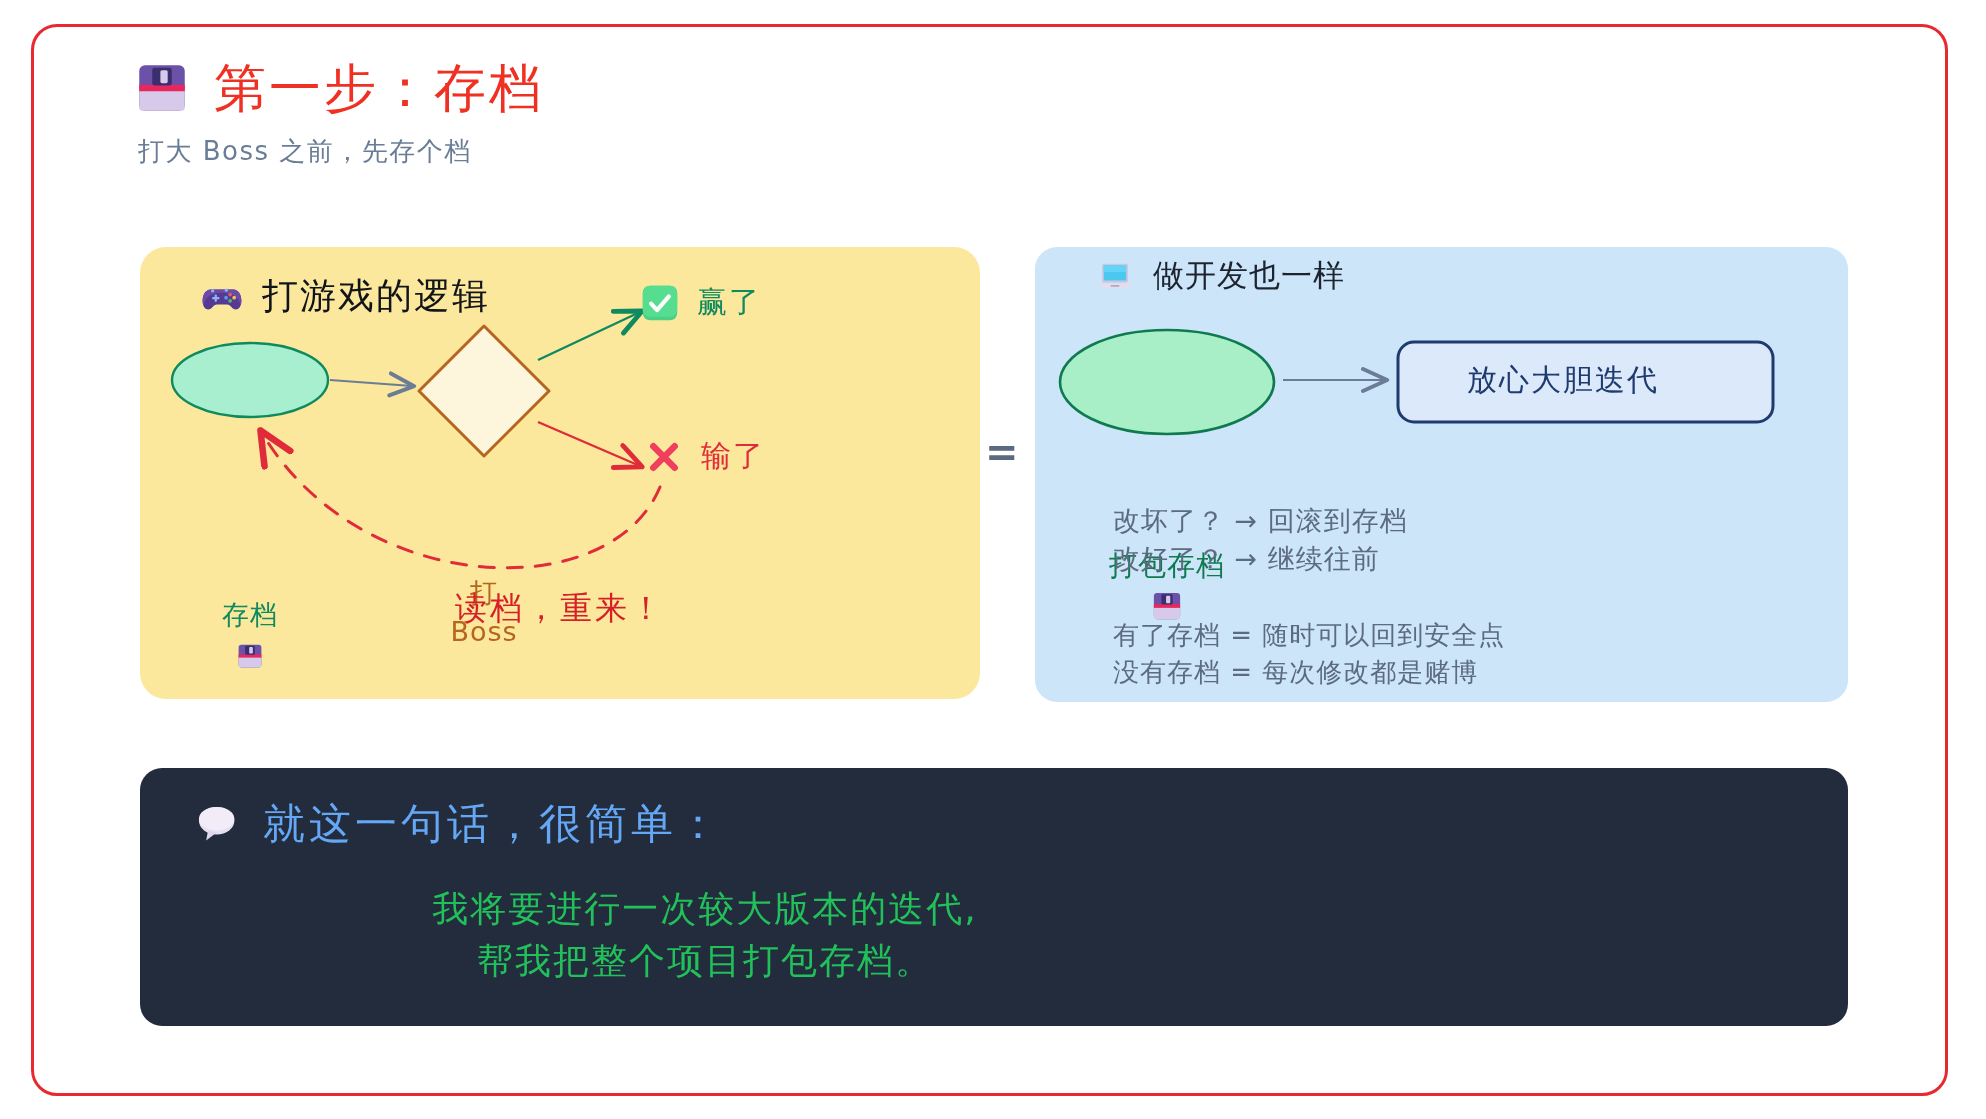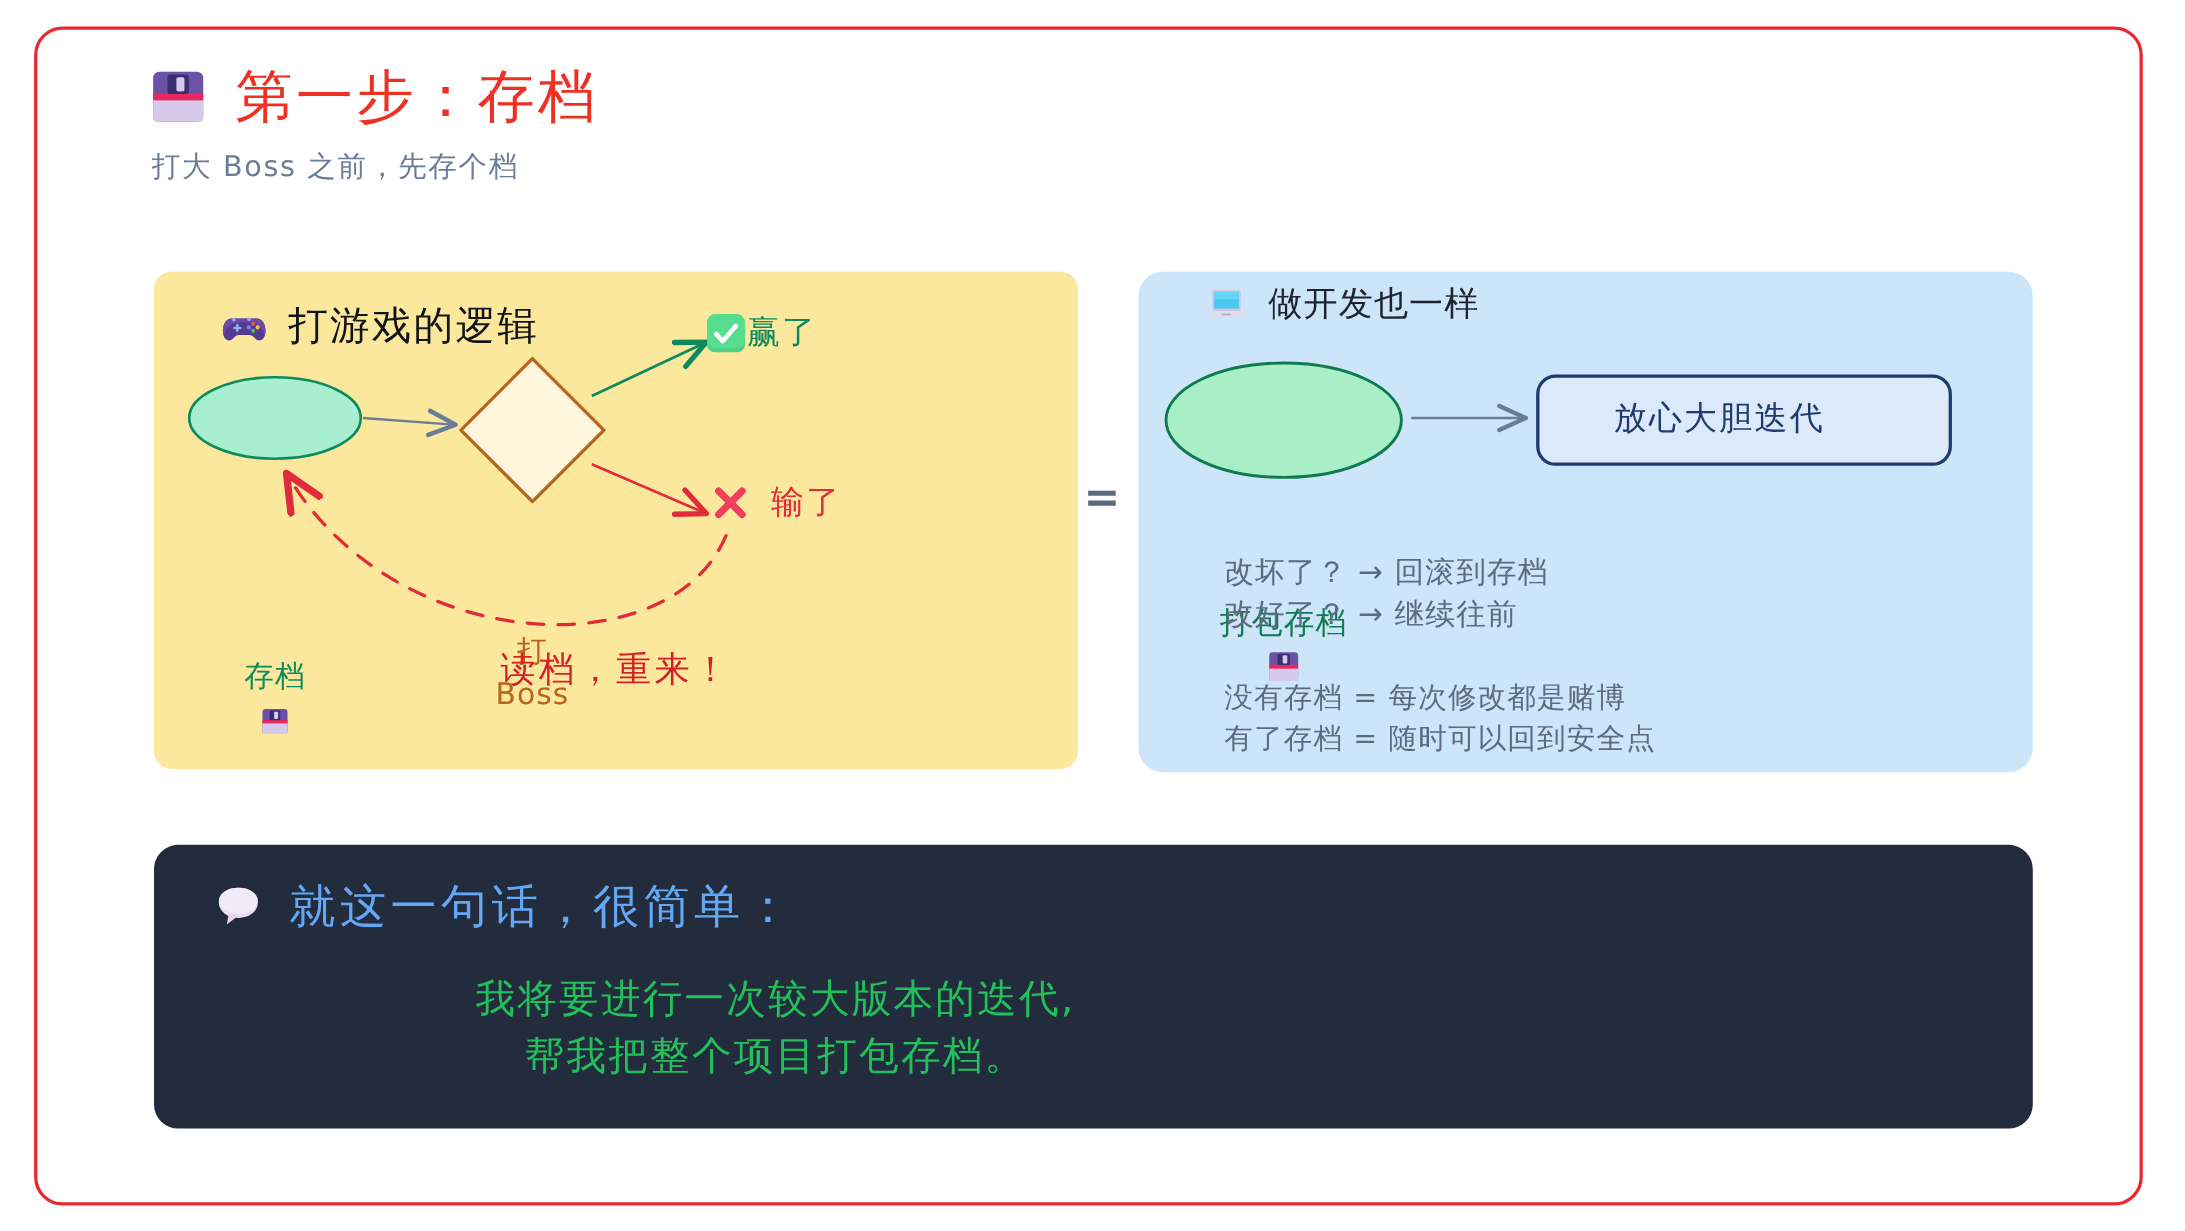--- a/index.html
+++ b/index.html
@@ -66,21 +66,21 @@
   }
 
   
   .panel-yellow {
     position: absolute;
     left: 140px;
     top: 247px;
     width: 840px;
     height: 452px;
     background: #fbe89c;
-    border-radius: 16px;
+    border-radius: 26px;
   }
   .panel-blue {
     position: absolute;
     left: 1035px;
     top: 247px;
     width: 813px;
     height: 455px;
     background: #cce5f9;
     border-radius: 22px;
   }
@@ -253,21 +253,21 @@
         <rect x="20" y="7" width="24" height="22" rx="3" fill="#3b2e6e"></rect>
         <rect x="30" y="10" width="9" height="16" rx="2" fill="#d6c9ea"></rect>
       </svg>
     </div>
 
     <div style="position:absolute;left:279px;top:326px;width:130px;text-align:center;color:#b5651d;font-size:27px;line-height:1.45;letter-spacing:1px;">
       <div>打</div>
       <div>Boss</div>
     </div>
 
-    <div style="position:absolute;left:501px;top:35px;display:flex;align-items:center;white-space:nowrap;">
+    <div style="position:absolute;left:501px;top:35px;display:flex;align-items:center;gap:18px;white-space:nowrap;">
       <svg width="38" height="38" viewBox="0 0 64 64">
         <rect x="3" y="3" width="58" height="58" rx="12" fill="#4cd184"></rect>
         <rect x="3" y="3" width="58" height="52" rx="12" fill="#56dd90"></rect>
         <path d="M17 33 L27 44 L47 21" fill="none" stroke="#ffffff" stroke-width="7" stroke-linecap="round" stroke-linejoin="round"></path>
       </svg>
       <span style="font-size:30px;color:#0f8a5f;letter-spacing:2px;">赢了</span>
     </div>
 
     <div style="position:absolute;left:505px;top:189px;display:flex;align-items:center;gap:18px;white-space:nowrap;">
       <svg width="38" height="38" viewBox="0 0 64 64">
@@ -318,22 +318,22 @@
     </div>
 
     <div style="position:absolute;left:363px;top:113px;width:330px;text-align:center;font-size:30px;color:#1f3a6e;letter-spacing:2px;">放心大胆迭代</div>
   </div>
 
   <div class="blue-lines-a">
     <div>改坏了？ → 回滚到存档</div>
     <div>改好了？ → 继续往前</div>
   </div>
   <div class="blue-lines-b">
+    <div>有了存档 = 随时可以回到安全点</div>
     <div>没有存档 = 每次修改都是赌博</div>
-    <div>有了存档 = 随时可以回到安全点</div>
   </div>
 
   <div class="dark-card">
     <div class="dark-head">
       <svg class="bubble-emoji" viewBox="0 0 64 64">
         <ellipse cx="33" cy="27" rx="27" ry="21" fill="#e8e0f2"></ellipse>
         <ellipse cx="33" cy="24" rx="27" ry="18" fill="#f2ecf8"></ellipse>
         <path d="M20 41 L17 57 L33 45 Z" fill="#e2d8ee"></path>
       </svg>
       <div class="dark-title">就这一句话，很简单：</div>

